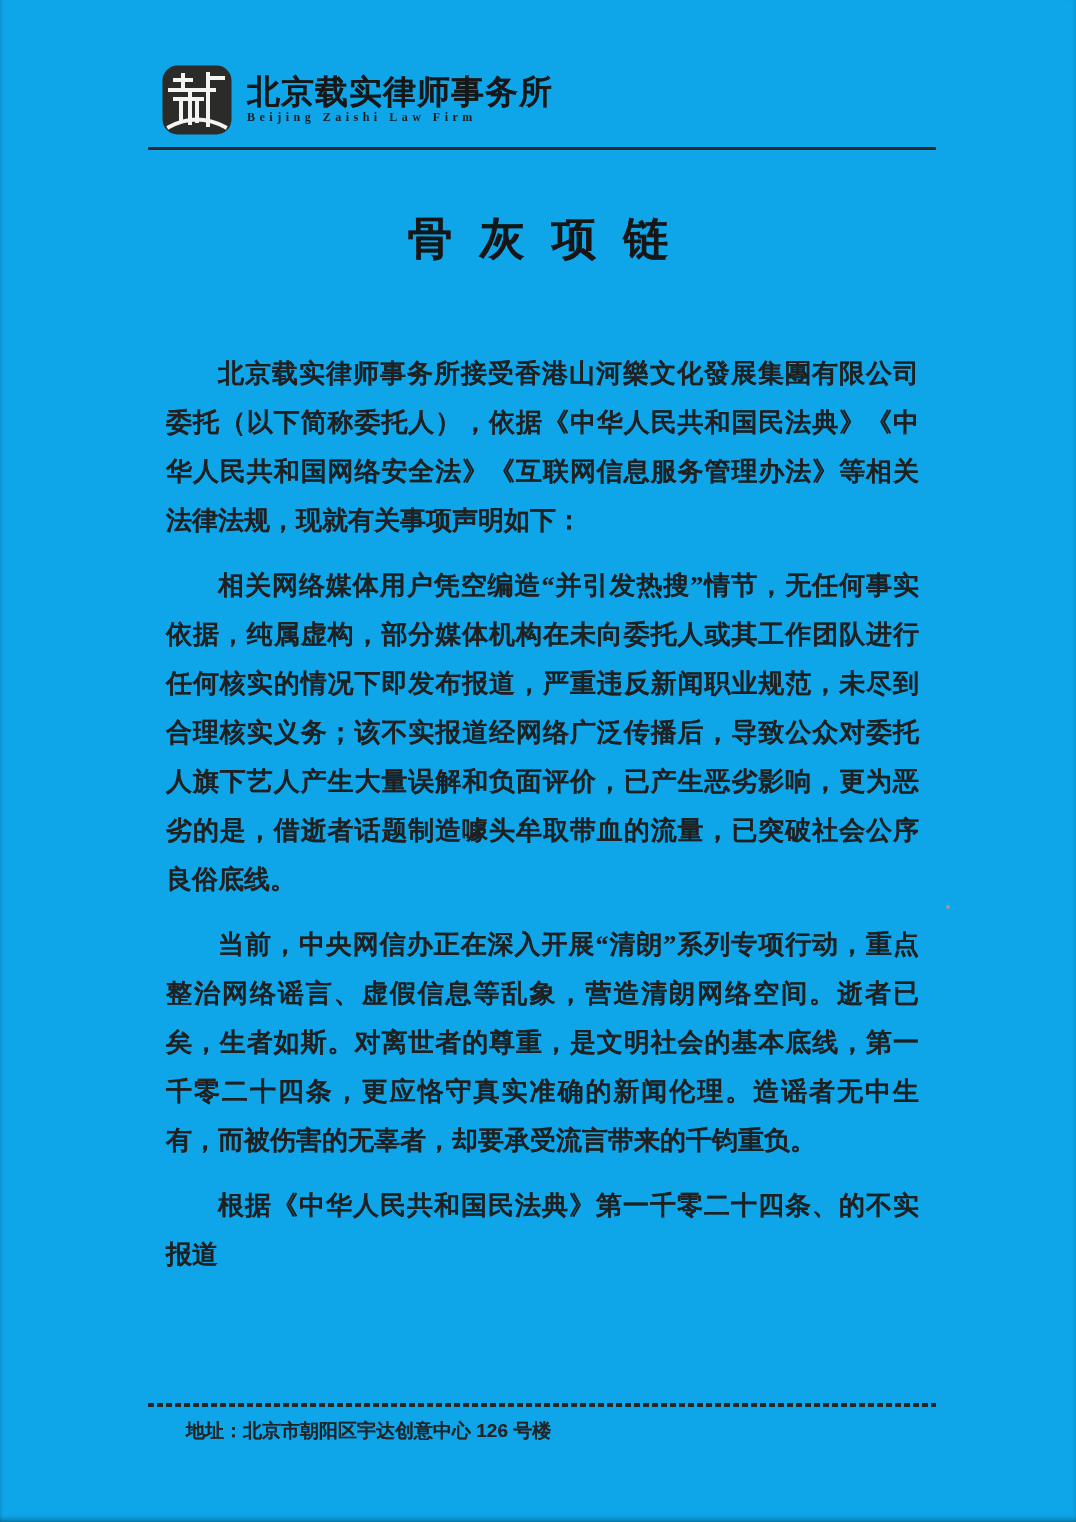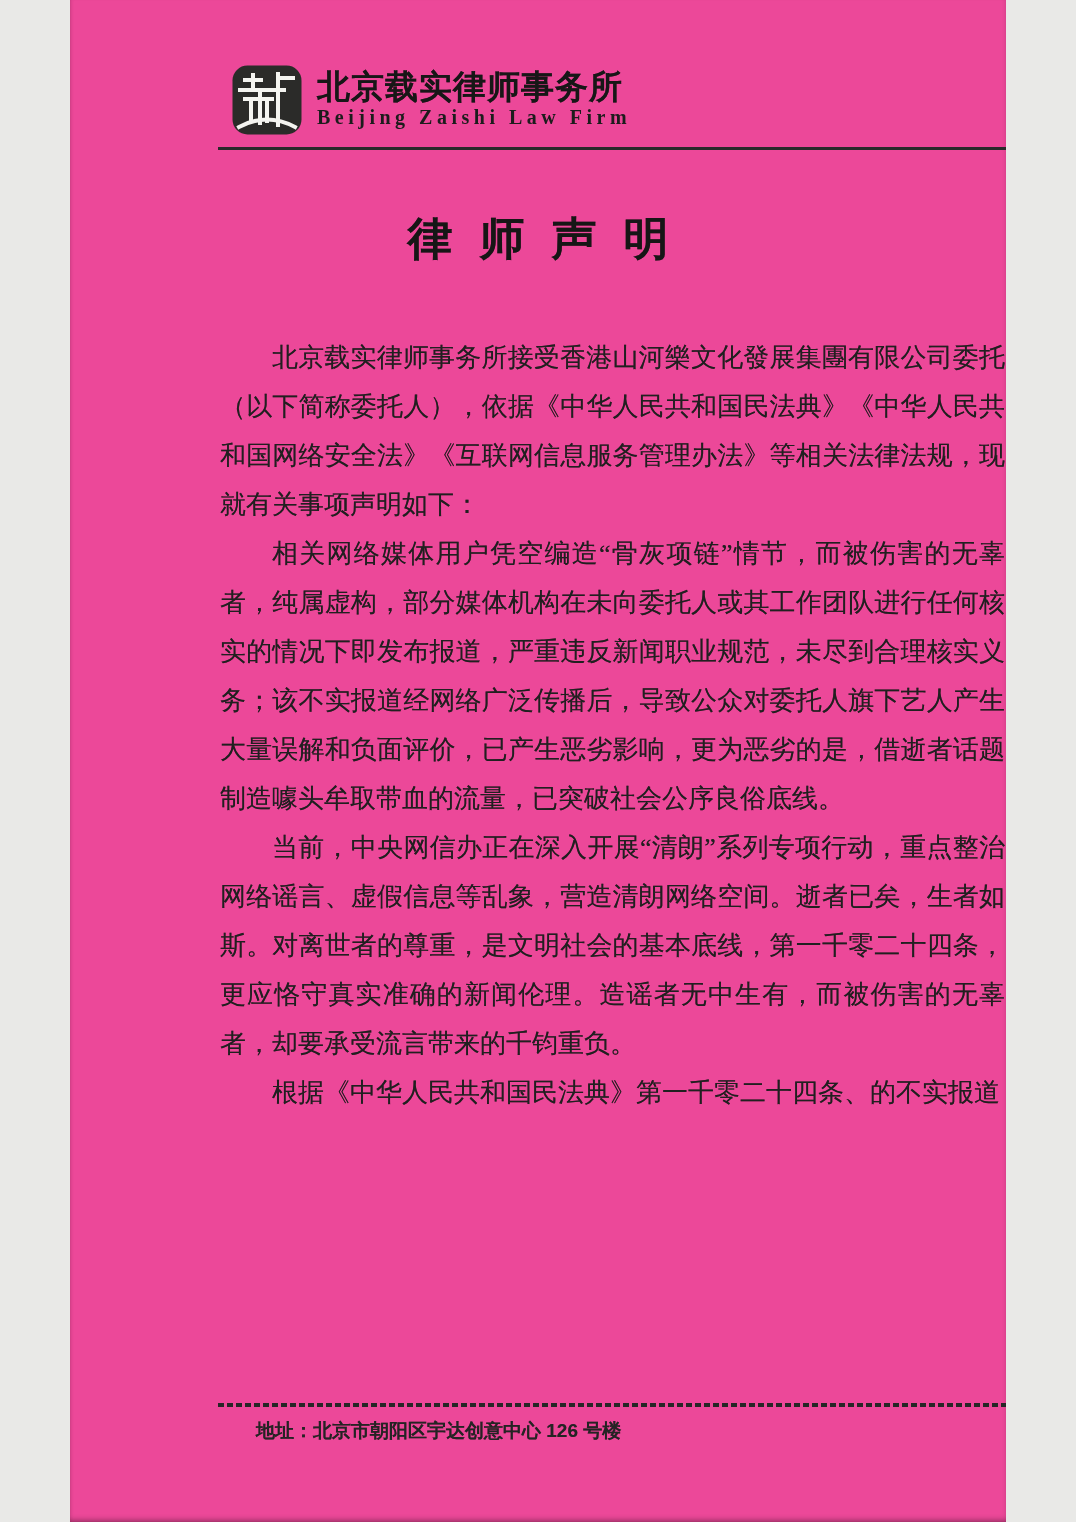--- a/index.html
+++ b/index.html
@@ -3,44 +3,44 @@
 <meta charset="utf-8">
 <style>
   html,body{margin:0;padding:0;}
   body{
     background:#e9e9e7;
     font-family:"Liberation Serif","DejaVu Serif",serif;
     -webkit-font-smoothing:antialiased;
   }
   .page{
     position:relative;
-    width:936px;height:1522px;
+    width:1076px;height:1522px;
     margin:0 auto;
-    background:#ec4899;
+    background:#0ea5e9;
     color:#1f1f1f;
     overflow:hidden;
     box-shadow:inset 0 -4px 6px -3px rgba(0,0,0,.45), inset 2px 0 4px -3px rgba(0,0,0,.15);
   }
   
   .header{
     position:absolute;left:161px;top:64px;
     display:flex;align-items:center;gap:14px;
   }
   .logo{width:72px;height:72px;display:block;}
   .firm-names{display:flex;flex-direction:column;justify-content:center;}
   .firm-zh{
     font-family:"Liberation Serif","DejaVu Serif",serif;
     font-weight:700;font-size:33px;line-height:1.05;
     letter-spacing:1px;color:#171717;
     text-shadow:0 0 .5px rgba(0,0,0,.6);
     white-space:nowrap;
   }
   .firm-en{
     font-family:"Liberation Serif","DejaVu Serif",serif;
-    font-weight:700;font-size:20px;line-height:1.25;
+    font-weight:700;font-size:12px;line-height:1.25;
     letter-spacing:4.5px;color:#1c1c1c;
     white-space:nowrap;
   }
   .header-rule{
     position:absolute;left:148px;top:147px;
     width:788px;height:0;
     border-top:3px solid #2a2a2a;
   }
   
   .doc-title{
@@ -56,22 +56,23 @@
   .doc-body{
     position:absolute;left:150px;top:333px;
     width:785px;height:1050px;
     overflow:hidden;
     font-size:26px;line-height:49px;
     text-align:justify;
     color:#202020;
     text-shadow:0 0 .5px rgba(0,0,0,.45);
   }
   .doc-body p{
-    margin:0;
+    margin:16px;
     text-indent:2em;
+    font-weight:bold;
   }
   
   .footer-rule{
     position:absolute;left:148px;top:1403px;
     width:788px;height:4px;
     background:repeating-linear-gradient(90deg,#262626 0 6px,transparent 6px 9px);
   }
   .footer-address{
     position:absolute;left:186px;top:1416px;
     font-family:"Liberation Sans","DejaVu Sans",sans-serif;
@@ -107,25 +108,25 @@
         <path d="M8 63 Q 36 48 64 63"></path>
       </g>
     </svg>
     <div class="firm-names">
       <div class="firm-zh">北京载实律师事务所</div>
       <div class="firm-en">Beijing Zaishi Law Firm</div>
     </div>
   </div>
   <div class="header-rule"></div>
 
-  <div class="doc-title">律师声明</div>
+  <div class="doc-title">骨灰项链</div>
 
   <div class="doc-body">
     <p>北京载实律师事务所接受香港山河樂文化發展集團有限公司委托（以下简称委托人），依据《中华人民共和国民法典》《中华人民共和国网络安全法》《互联网信息服务管理办法》等相关法律法规，现就有关事项声明如下：</p>
-    <p>相关网络媒体用户凭空编造“骨灰项链”情节，而被伤害的无辜者，纯属虚构，部分媒体机构在未向委托人或其工作团队进行任何核实的情况下即发布报道，严重违反新闻职业规范，未尽到合理核实义务；该不实报道经网络广泛传播后，导致公众对委托人旗下艺人产生大量误解和负面评价，已产生恶劣影响，更为恶劣的是，借逝者话题制造噱头牟取带血的流量，已突破社会公序良俗底线。</p>
+    <p>相关网络媒体用户凭空编造“并引发热搜”情节，无任何事实依据，纯属虚构，部分媒体机构在未向委托人或其工作团队进行任何核实的情况下即发布报道，严重违反新闻职业规范，未尽到合理核实义务；该不实报道经网络广泛传播后，导致公众对委托人旗下艺人产生大量误解和负面评价，已产生恶劣影响，更为恶劣的是，借逝者话题制造噱头牟取带血的流量，已突破社会公序良俗底线。</p>
     <p>当前，中央网信办正在深入开展“清朗”系列专项行动，重点整治网络谣言、虚假信息等乱象，营造清朗网络空间。逝者已矣，生者如斯。对离世者的尊重，是文明社会的基本底线，第一千零二十四条，更应恪守真实准确的新闻伦理。造谣者无中生有，而被伤害的无辜者，却要承受流言带来的千钧重负。</p>
     <p>根据《中华人民共和国民法典》第一千零二十四条、的不实报道</p>
   </div>
 
   <div class="scan-speck"></div>
 
   <div class="footer-rule"></div>
   <div class="footer-address">地址：北京市朝阳区宇达创意中心 126 号楼</div>
 
 </div>

